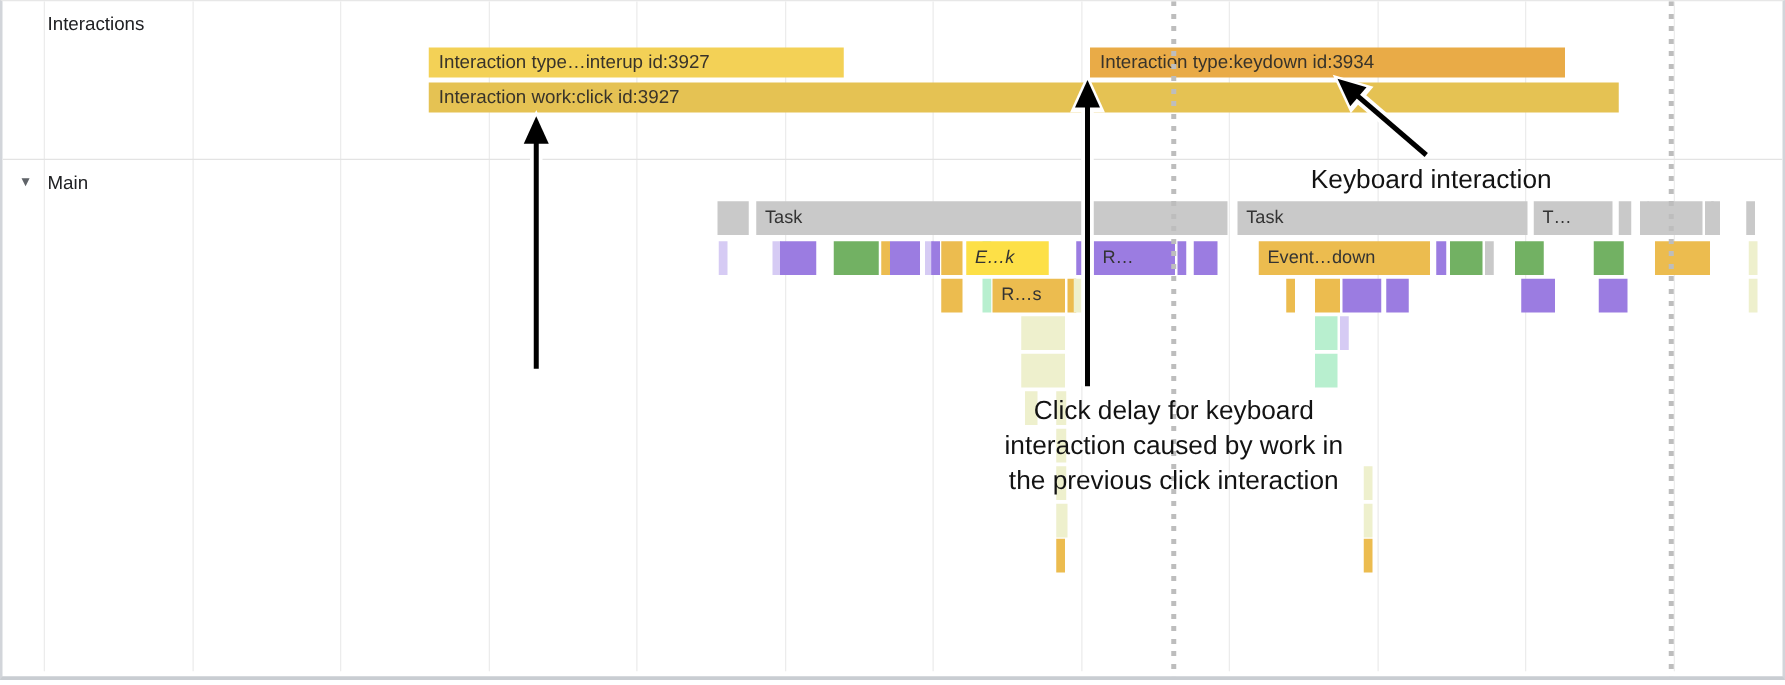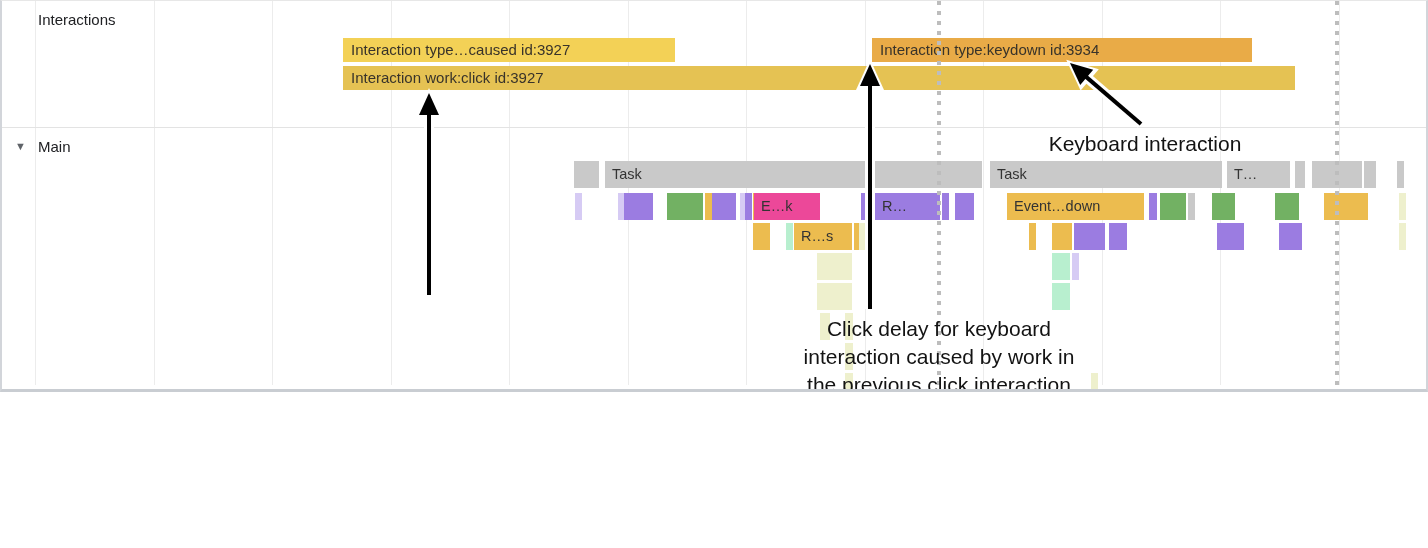--- a/index.html
+++ b/index.html
@@ -1,16 +1,16 @@
 <!DOCTYPE html>
 <html><head>
 <meta charset="utf-8">
 <style>
   html,body{margin:0;padding:0;background:#fff;}
-  .frame{position:relative;width:1428px;height:392px;box-sizing:border-box;
+  .frame{position:relative;width:1428px;height:544px;box-sizing:border-box;
     border-left:2px solid #d2d5da;border-right:2px solid #d2d5da;
     border-top:1px solid #e7e7e7;border-bottom:3px solid #c9cdd2;
     background:#fff;overflow:hidden;
     font-family:"Liberation Sans",sans-serif;}
   .canvas{position:absolute;left:0;top:0;right:0;bottom:0;}
   .vline{position:absolute;top:0;bottom:4px;width:1px;}
   .hline{position:absolute;left:0;right:0;height:1px;}
   .dotline{position:absolute;top:0;bottom:0;width:4px;}
   .track-label{position:absolute;font-size:15px;color:#202124;white-space:nowrap;}
   .tri{position:absolute;font-size:11px;color:#5f6368;}
@@ -39,21 +39,21 @@
       <div class="vline" style="left: 270px; background: rgb(236, 236, 236);"></div>
       <div class="vline" style="left: 152px; background: rgb(236, 236, 236);"></div>
       <div class="vline" style="left: 33px; background: rgb(236, 236, 236);"></div>
 
     <div class="track-label" style="left:36px;top:10px;">Interactions</div>
 
     <span class="tri" style="left:13px;top:139px;">▼</span>
     <div class="track-label" style="left:36px;top:137px;text-align:center;">Main</div>
 
     <div class="hline" style="top: 126px; background: rgb(227, 227, 227);"></div>
-      <div class="ibar" style="left: 341px; top: 37px; width: 332px; height: 24px; background: rgb(243, 209, 86);">Interaction type…caused id:3927</div>
+      <div class="ibar" style="left: 341px; top: 37px; width: 332px; height: 24px; background: rgb(243, 209, 86);">Interaction type…interup id:3927</div>
       <div class="ibar" style="left: 870px; top: 37px; width: 380px; height: 24px; background: rgb(233, 171, 71);">Interaction type:keydown id:3934</div>
       <div class="ibar" style="left: 341px; top: 65px; width: 952px; height: 24px; background: rgb(229, 194, 83);">Interaction work:click id:3927</div>
       <div class="fbar" style="left: 572px; top: 160px; width: 25px; height: 27px; background: rgb(201, 201, 201);"></div>
       <div class="fbar" style="left: 603px; top: 160px; width: 377px; height: 27px; background: rgb(201, 201, 201);">Task</div>
       <div class="fbar" style="left: 988px; top: 160px; width: 232px; height: 27px; background: rgb(201, 201, 201);">Task</div>
       <div class="fbar" style="left: 1225px; top: 160px; width: 63px; height: 27px; background: rgb(201, 201, 201);">T…</div>
       <div class="fbar" style="left: 1293px; top: 160px; width: 10px; height: 27px; background: rgb(201, 201, 201);"></div>
       <div class="fbar" style="left: 1310px; top: 160px; width: 3px; height: 27px; background: rgb(201, 201, 201);"></div>
       <div class="fbar" style="left: 1316px; top: 160px; width: 44px; height: 27px; background: rgb(201, 201, 201);"></div>
       <div class="fbar" style="left: 1362px; top: 160px; width: 3px; height: 27px; background: rgb(201, 201, 201);"></div>
@@ -62,21 +62,21 @@
       <div class="fbar" style="left: 573px; top: 192px; width: 3px; height: 27px; background: rgb(214, 203, 244);"></div>
       <div class="fbar" style="left: 616px; top: 192px; width: 4px; height: 27px; background: rgb(214, 203, 244);"></div>
       <div class="fbar" style="left: 622px; top: 192px; width: 29px; height: 27px; background: rgb(155, 124, 225);"></div>
       <div class="fbar" style="left: 665px; top: 192px; width: 36px; height: 27px; background: rgb(114, 177, 99);"></div>
       <div class="fbar" style="left: 703px; top: 192px; width: 2px; height: 27px; background: rgb(236, 188, 79);"></div>
       <div class="fbar" style="left: 710px; top: 192px; width: 24px; height: 27px; background: rgb(155, 124, 225);"></div>
       <div class="fbar" style="left: 738px; top: 192px; width: 4px; height: 27px; background: rgb(214, 203, 244);"></div>
       <div class="fbar" style="left: 743px; top: 192px; width: 7px; height: 27px; background: rgb(155, 124, 225);"></div>
       <div class="fbar" style="left: 751px; top: 192px; width: 17px; height: 27px; background: rgb(236, 188, 79);"></div>
       <div class="fbar" style="left: 784px; top: 192px; width: 4px; height: 27px; background: rgb(184, 239, 207);"></div>
-      <div class="fbar" style="left: 752px; top: 192px; width: 66px; height: 27px; background: #ec4899;">E…k</div>
+      <div class="fbar" style="left: 771px; top: 192px; width: 66px; height: 27px; background: #fde047; font-style: italic;">E…k</div>
       <div class="fbar" style="left: 859px; top: 192px; width: 3px; height: 27px; background: rgb(155, 124, 225);"></div>
       <div class="fbar" style="left: 873px; top: 192px; width: 65px; height: 27px; background: rgb(155, 124, 225);">R…</div>
       <div class="fbar" style="left: 940px; top: 192px; width: 7px; height: 27px; background: rgb(155, 124, 225);"></div>
       <div class="fbar" style="left: 953px; top: 192px; width: 19px; height: 27px; background: rgb(155, 124, 225);"></div>
       <div class="fbar" style="left: 1005px; top: 192px; width: 137px; height: 27px; background: rgb(236, 188, 79);">Event…down</div>
       <div class="fbar" style="left: 1147px; top: 192px; width: 8px; height: 27px; background: rgb(155, 124, 225);"></div>
       <div class="fbar" style="left: 1158px; top: 192px; width: 26px; height: 27px; background: rgb(114, 177, 99);"></div>
       <div class="fbar" style="left: 1186px; top: 192px; width: 2px; height: 27px; background: rgb(201, 201, 201);"></div>
       <div class="fbar" style="left: 1210px; top: 192px; width: 23px; height: 27px; background: rgb(114, 177, 99);"></div>
       <div class="fbar" style="left: 1273px; top: 192px; width: 24px; height: 27px; background: rgb(114, 177, 99);"></div>

